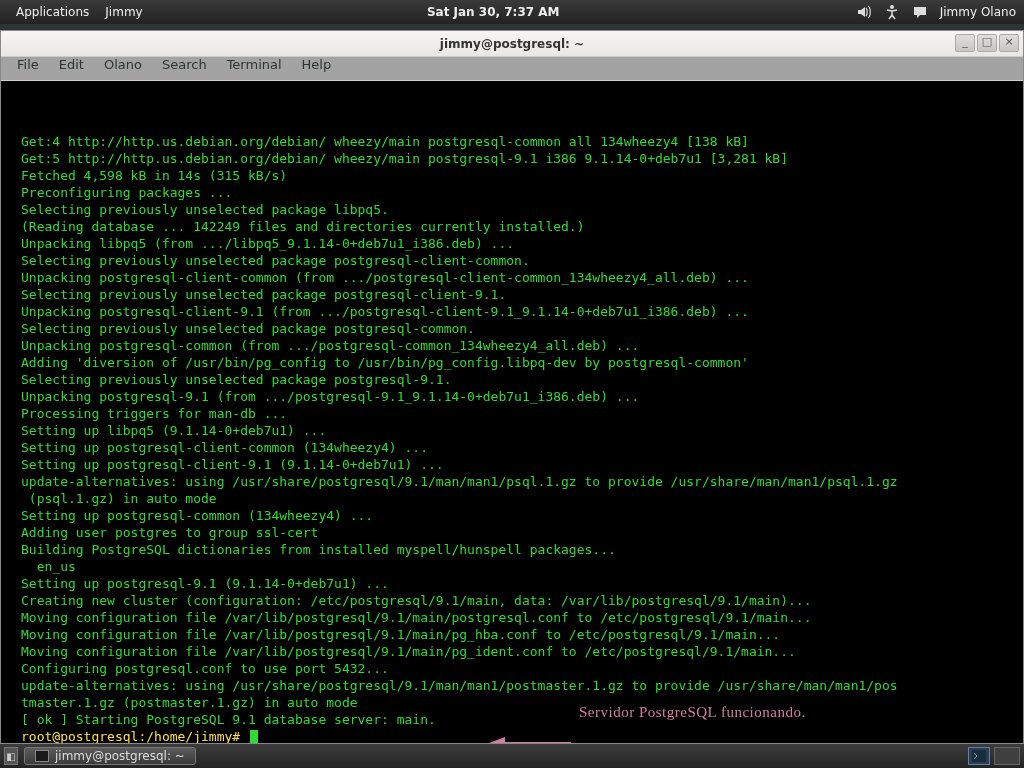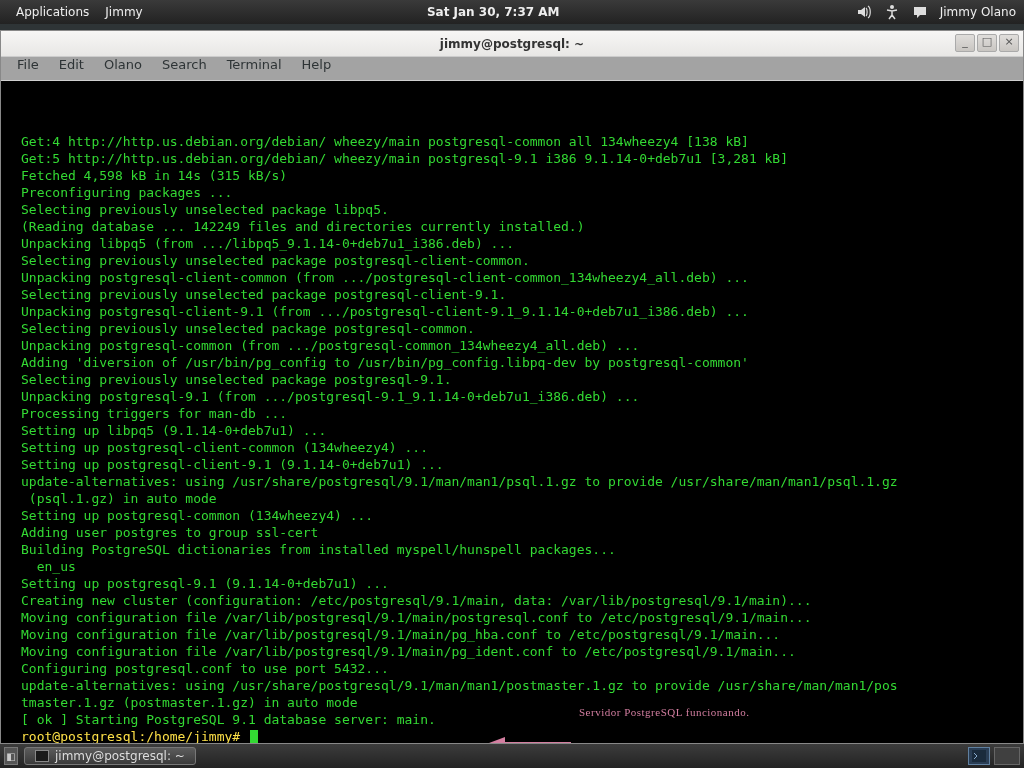--- a/index.html
+++ b/index.html
@@ -109,21 +109,21 @@
   pointer-events: none;
 }
 .arrow {
   width: 90px;
   height: 18px;
   position: relative;
 }
 .arrow svg { width: 90px; height: 18px; }
 .ann-text {
   font-family: "Comic Sans MS", cursive;
-  font-size: 11px;
+  font-size: 15px;
   color: #d37ea0;
   margin-left: 8px;
   letter-spacing: 0.5px;
   white-space: nowrap;
 }
 .taskbar {
   position: absolute;
   bottom: 0;
   left: 0;
   width: 1024px;

